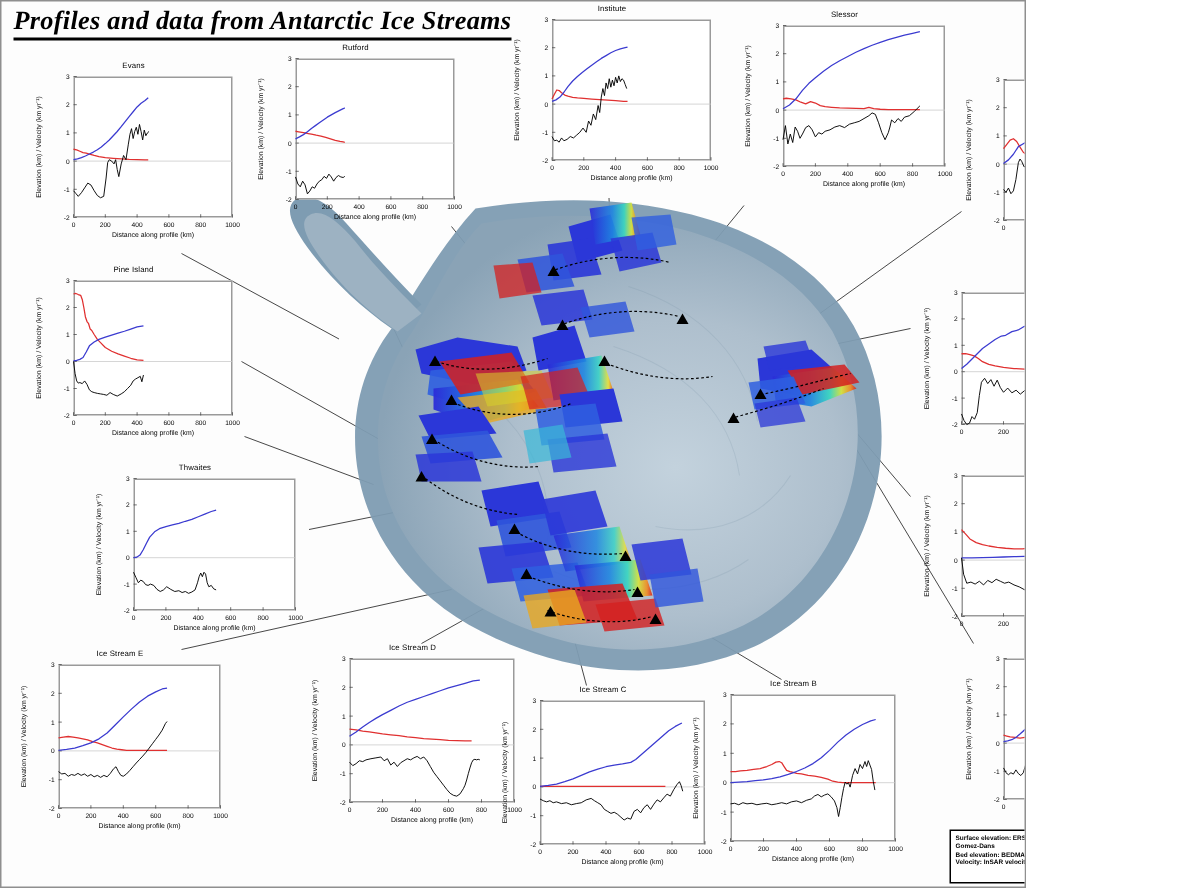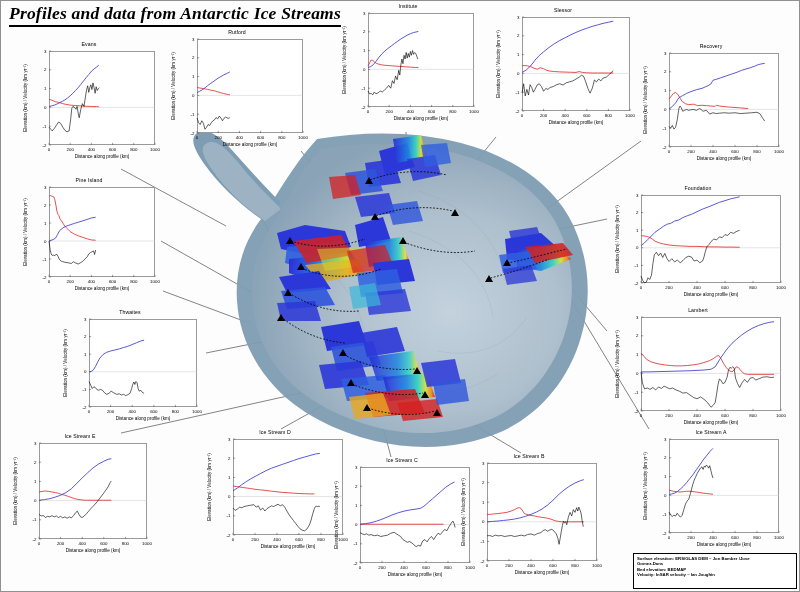--- a/index.html
+++ b/index.html
@@ -1,17 +1,17 @@
 <!DOCTYPE html>
 <html><head>
 <meta charset="utf-8">
 <style>
   html,body{margin:0;padding:0;}
   body{width:800px;height:592px;background:#ffffff;font-family:"Liberation Sans",sans-serif;overflow:hidden;}
-  #poster{position:relative;width:800px;height:592px;background:#fdfdfd;border:1px solid #8f8f8f;box-sizing:border-box;overflow:hidden;}
+  #poster{position:relative;width:684px;height:592px;background:#fdfdfd;border:1px solid #8f8f8f;box-sizing:border-box;overflow:hidden;}
 
   
   #poster-title{
     position:absolute;left:8px;top:2px;
     font-family:"Liberation Serif",serif;
     font-weight:bold;font-style:italic;font-size:17.5px;color:#000;
     letter-spacing:.2px;white-space:nowrap;
     border-bottom:2px solid #000;padding-bottom:1px;
   }
 

